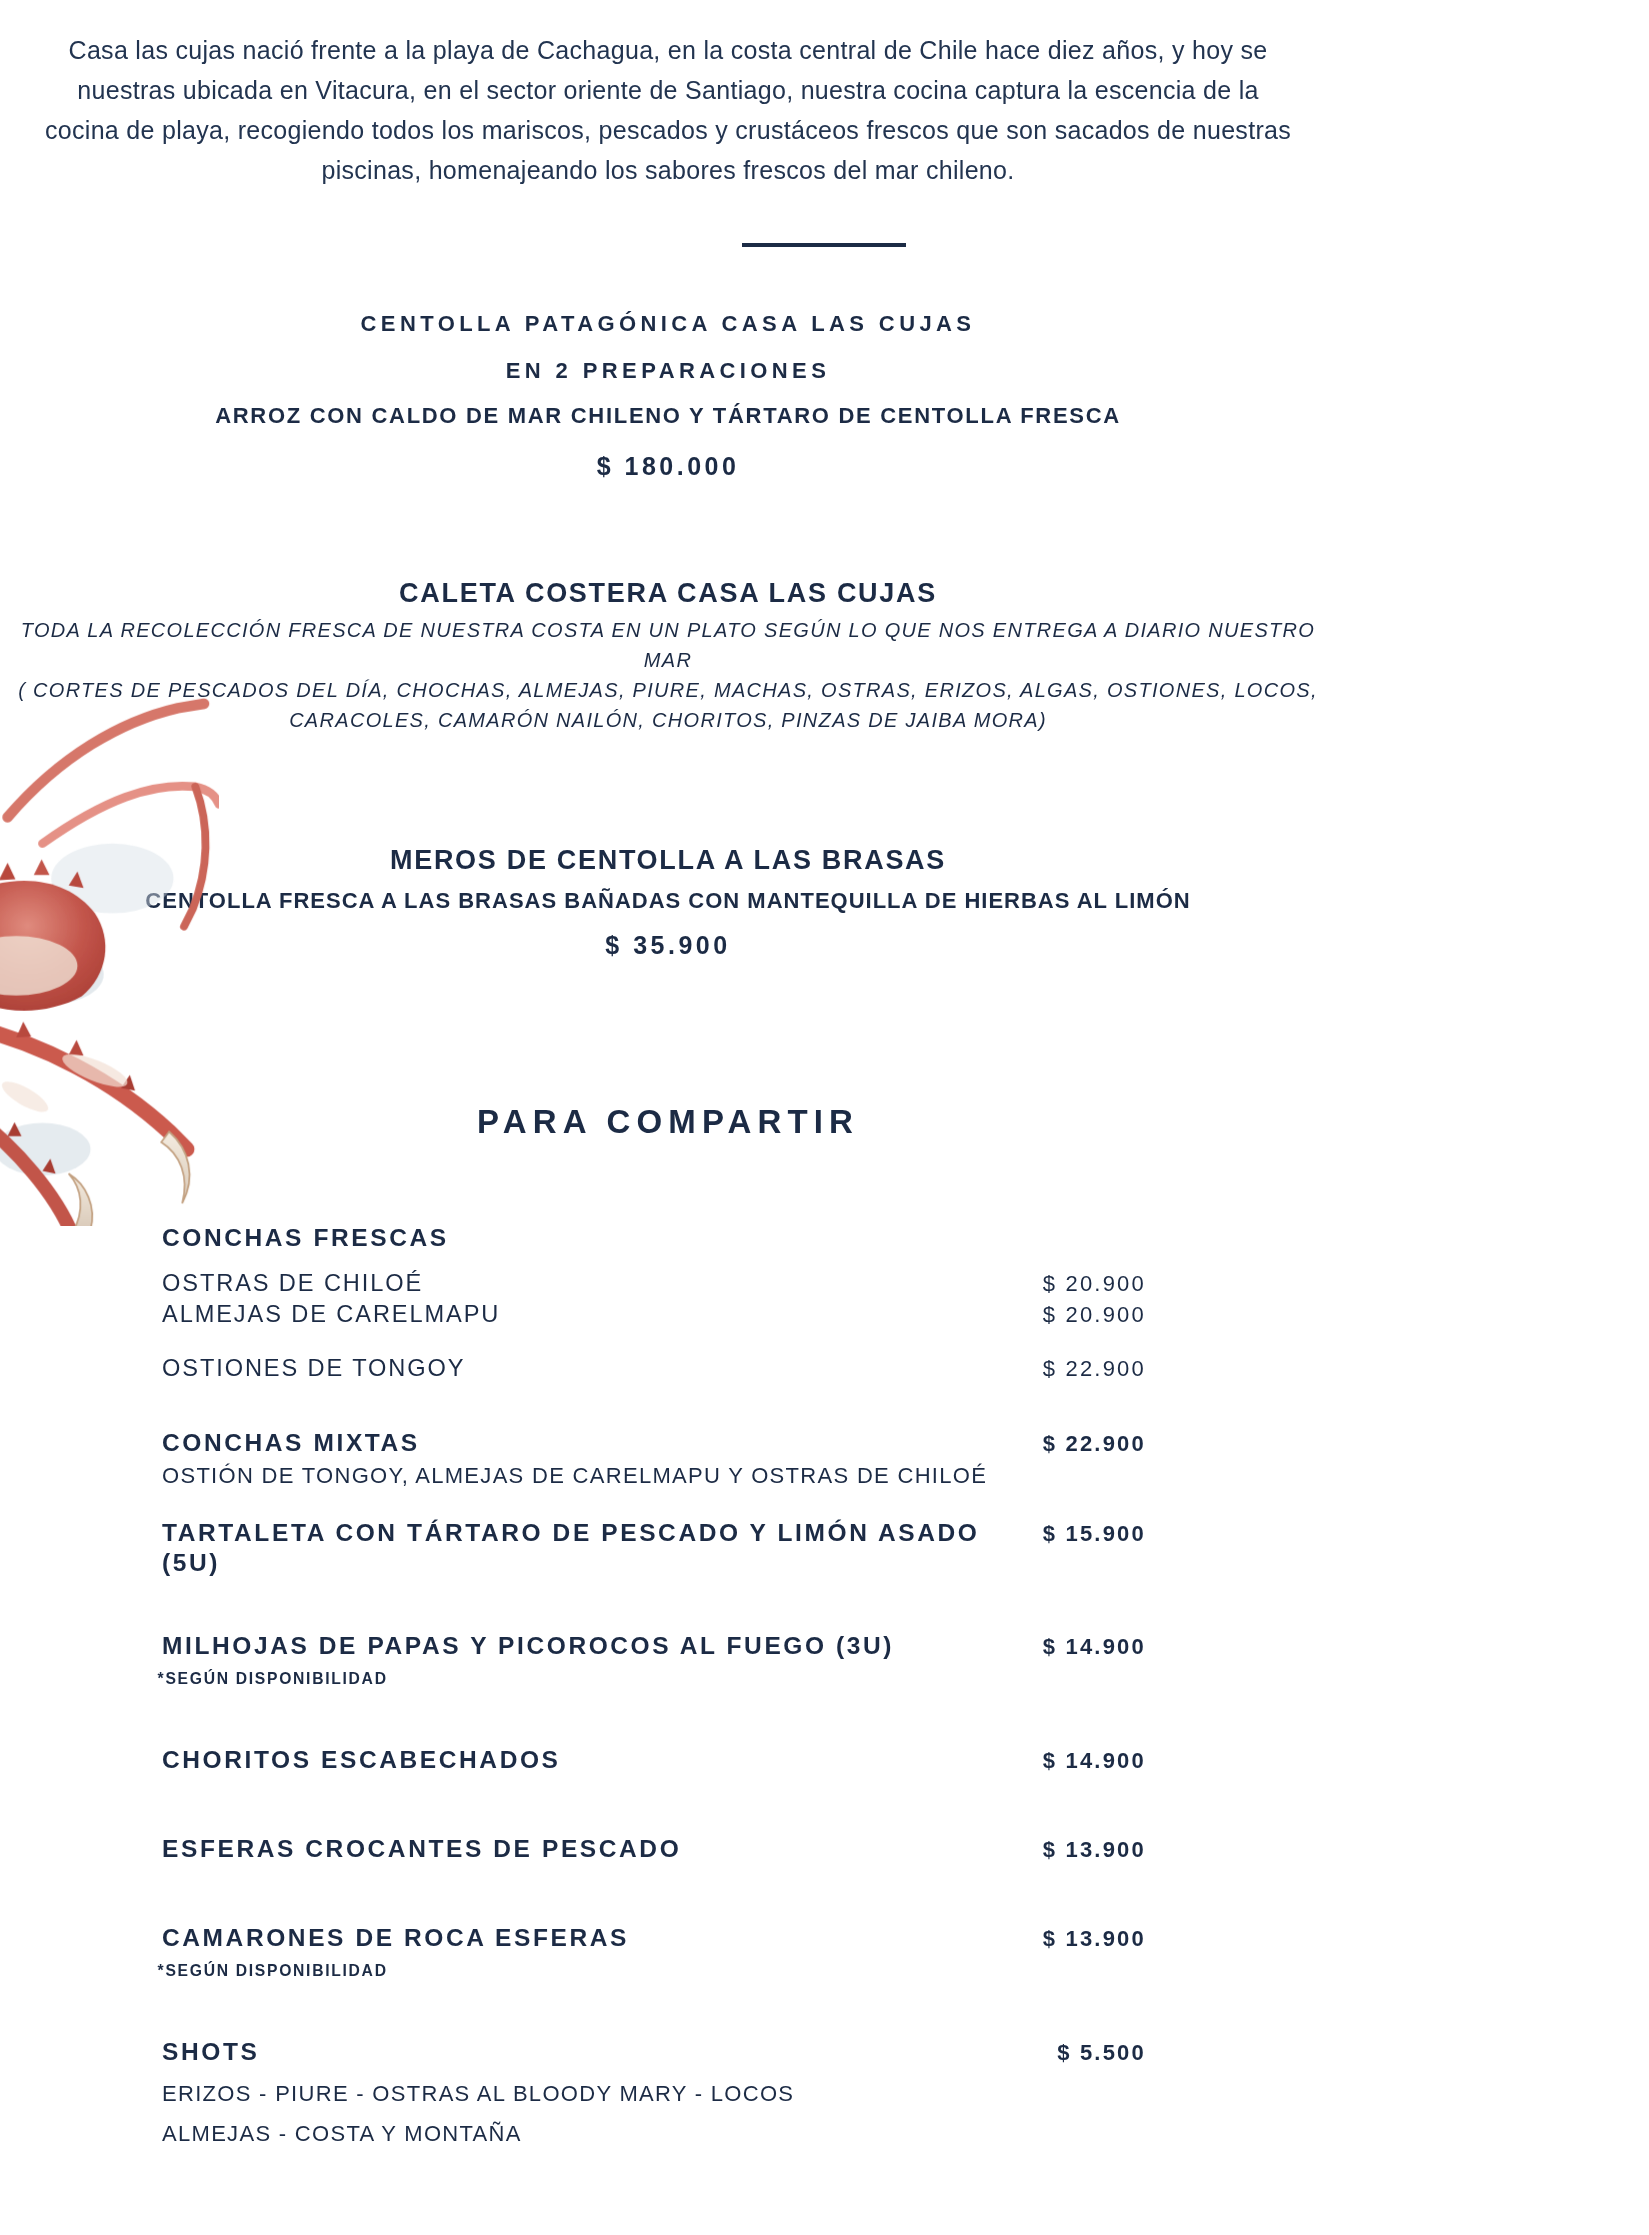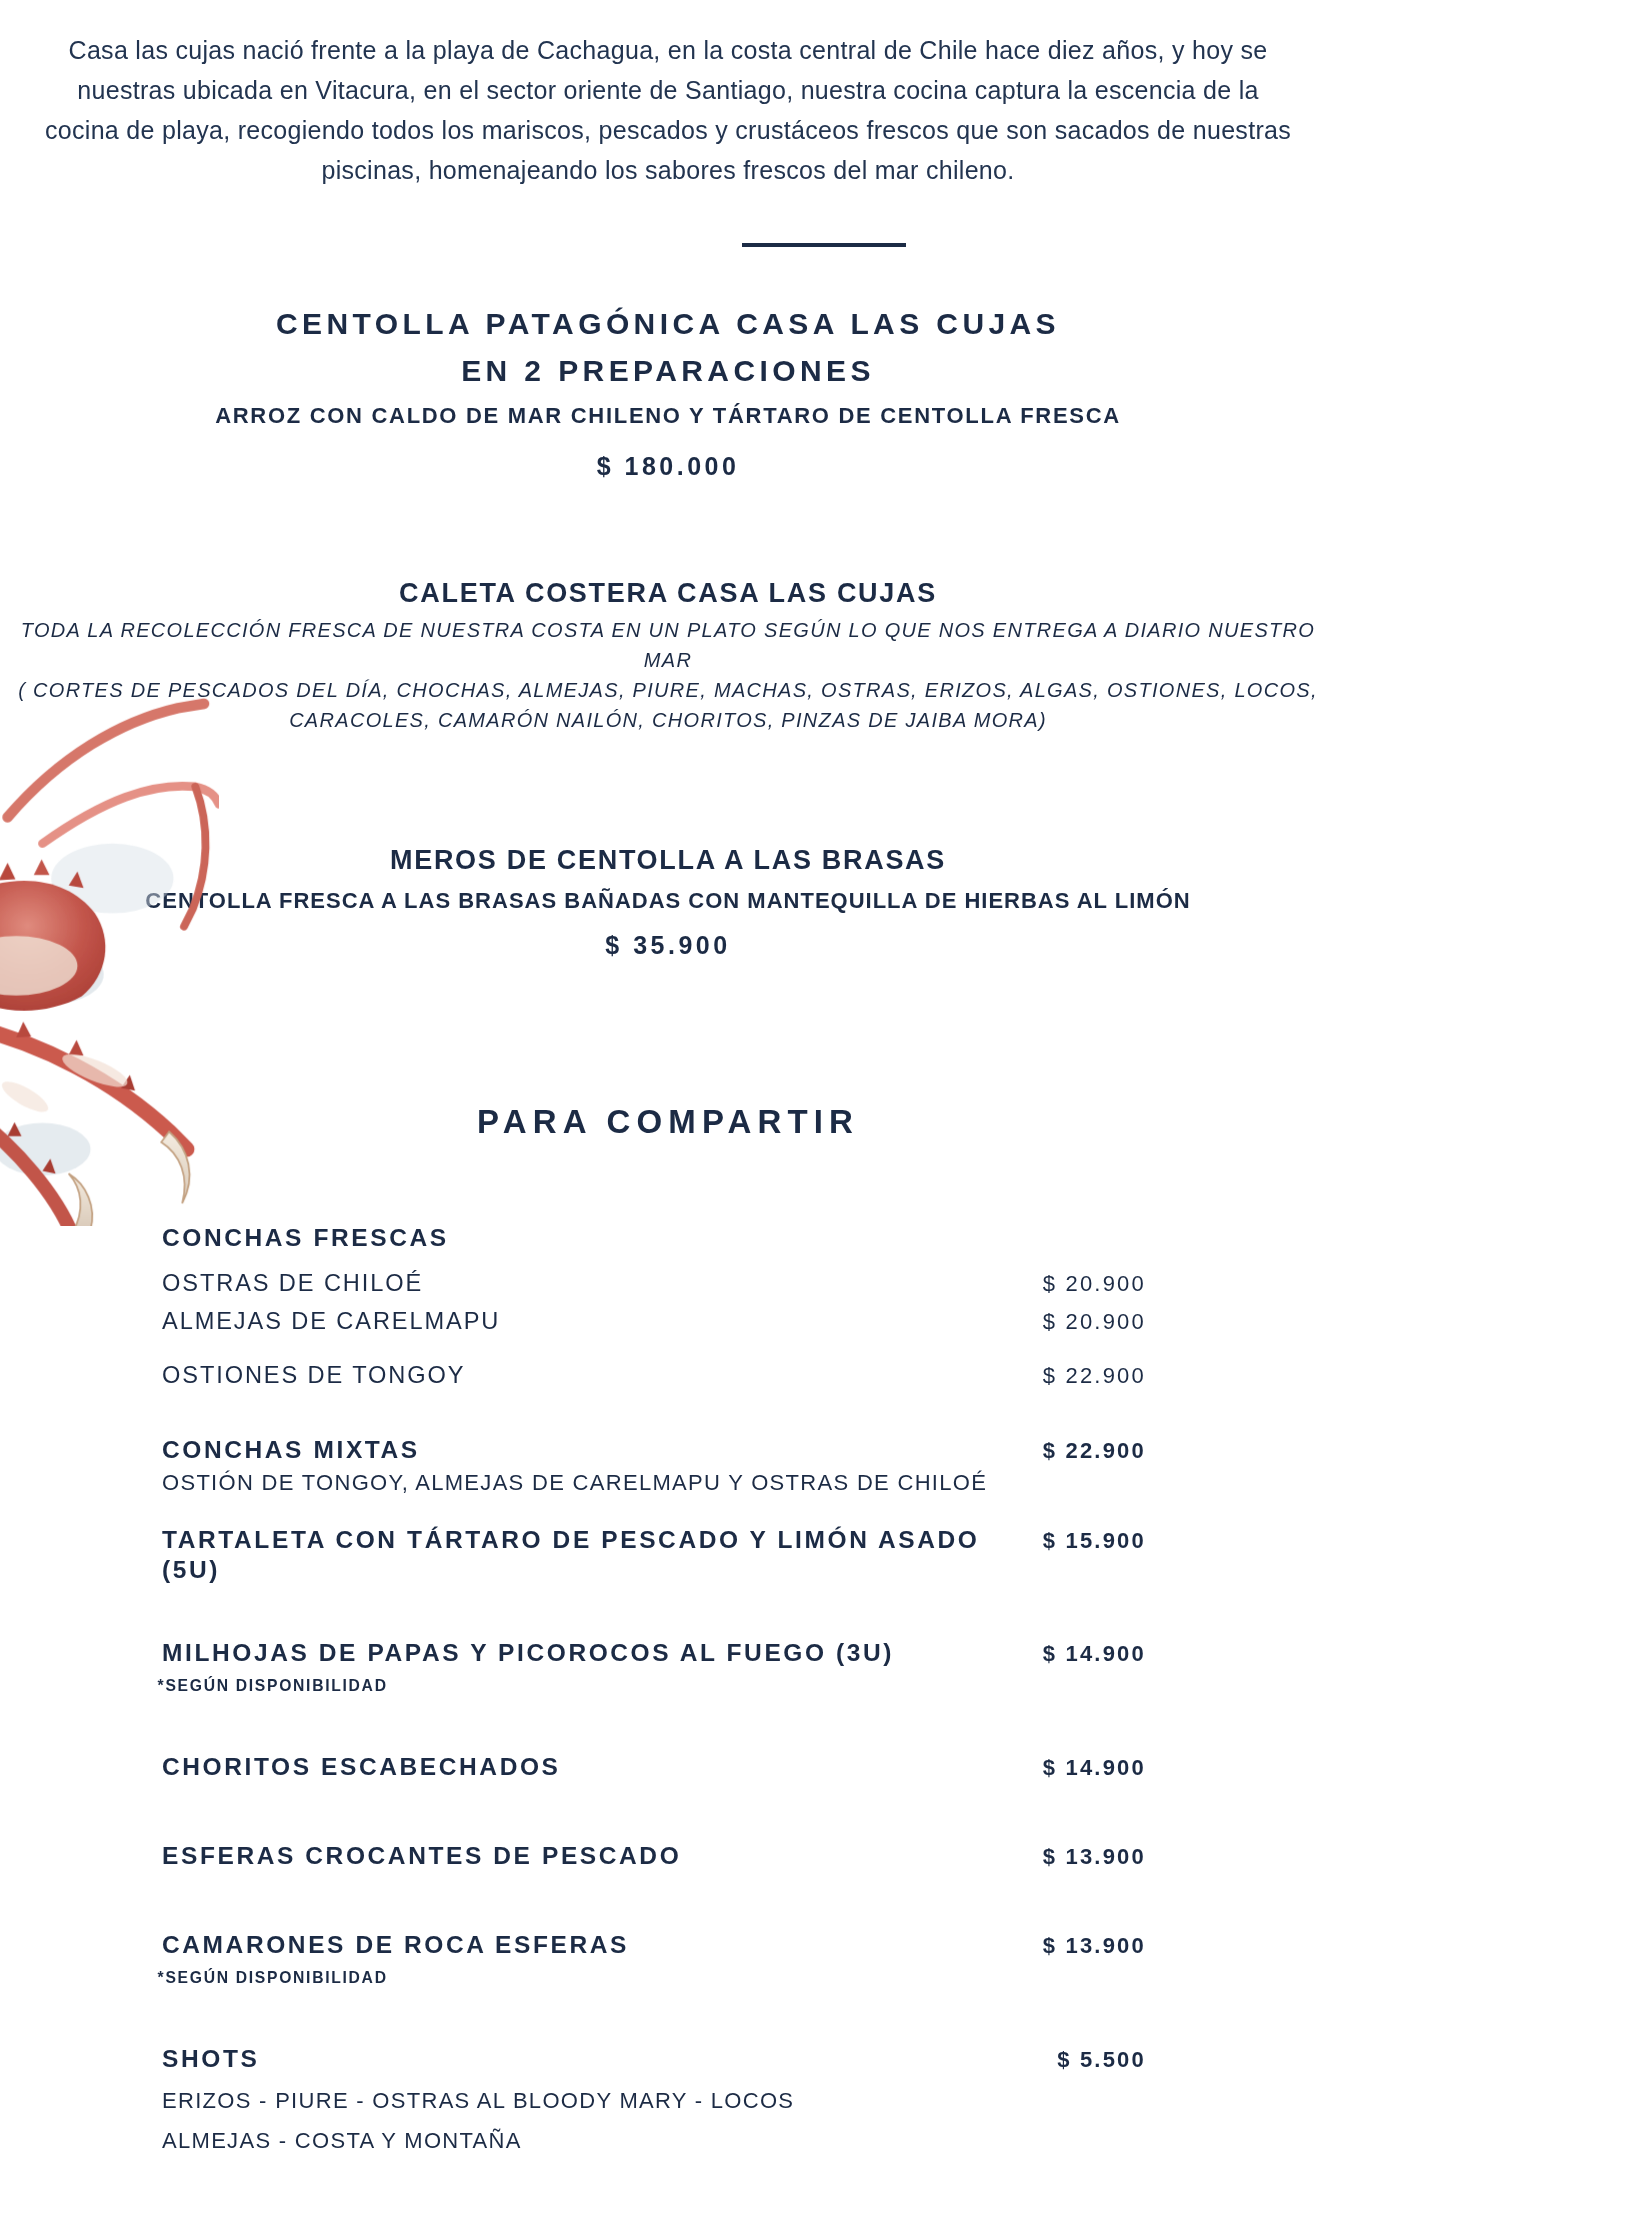--- a/index.html
+++ b/index.html
@@ -11,21 +11,21 @@
   
   .intro { position:absolute; top:30px; left:50%; transform:translateX(-50%);
            width:1363px; text-align:center; font-size:25px; line-height:40px;
            letter-spacing:0.3px; color:#223450; }
   
   .divider { position:absolute; top:243px; left:742px; width:164px; height:4.4px;
              background:#1c2b45; }
   
   .sec { position:absolute; left:0; width:100%; text-align:center; }
   .sec1 { top:300px; } .sec2 { top:576px; } .sec3 { top:843px; }
-  .h1 { font-size:30px; font-weight:bold; letter-spacing:4.4px; line-height:47px; }
+  .h1 { font-size:22px; font-weight:bold; letter-spacing:4.4px; line-height:47px; }
   .h2 { font-size:27px; font-weight:bold; letter-spacing:1.7px; line-height:35px; }
   .fdesc  { margin-top:8.7px; font-size:22px; font-weight:bold; letter-spacing:1.7px;
             line-height:25px; }
   .fdesc3 { margin-top:9.6px; font-size:22px; font-weight:bold; letter-spacing:1px;
             line-height:25px; }
   .idesc { margin-top:3.5px; font-size:20px; font-style:italic; letter-spacing:1.3px;
            line-height:30px; }
   .fprice { margin-top:26px; font-size:25px; font-weight:bold; letter-spacing:3.5px;
             line-height:25px; }
   .fprice2 { margin-top:20px; }
@@ -35,21 +35,21 @@
   .list { position:absolute; left:162px; right:190px; top:1223px; }
   .row { display:flex; justify-content:space-between; align-items:baseline;
          line-height:30px; }
   .nm  { font-size:24.5px; font-weight:bold; letter-spacing:2.6px; }
   .pr  { font-size:22px; font-weight:bold; letter-spacing:2.2px; white-space:nowrap; }
   .light .nm { font-weight:normal; font-size:23.6px; letter-spacing:1.9px; }
   .light .pr { font-weight:normal; }
   .sub  { font-size:22px; letter-spacing:1.3px; line-height:30px; margin-top:1.7px; }
   .note { font-size:15.7px; font-weight:bold; letter-spacing:1.7px; line-height:23px;
           margin-top:5.2px; margin-left:-4.4px; }
-  .mt17{margin-top:15px;} .mt8{margin-top:7px;} .mt9{margin-top:23px;gap:28px;}
+  .mt17{margin-top:15px;} .mt8{} .mt9{margin-top:23px;gap:28px;}
   .mt50{margin-top:44px;} .mt31{margin-top:27px;} .mt61{margin-top:53px;}
   .mt48{margin-top:55px;} .mt66{margin-top:58px;} .mt12{margin-top:10.5px;}
   
   .illus { position:absolute; pointer-events:none; }
   .crab-tr { top:245px; left:1368px; width:297px; height:210px; }
   .crab-l  { top:660px; left:-10.5px; width:229px; height:566px; }
   .shrimp-br { top:1764px; left:1396px; width:262px; height:472px; }
 </style>
 </head>
 <body>

